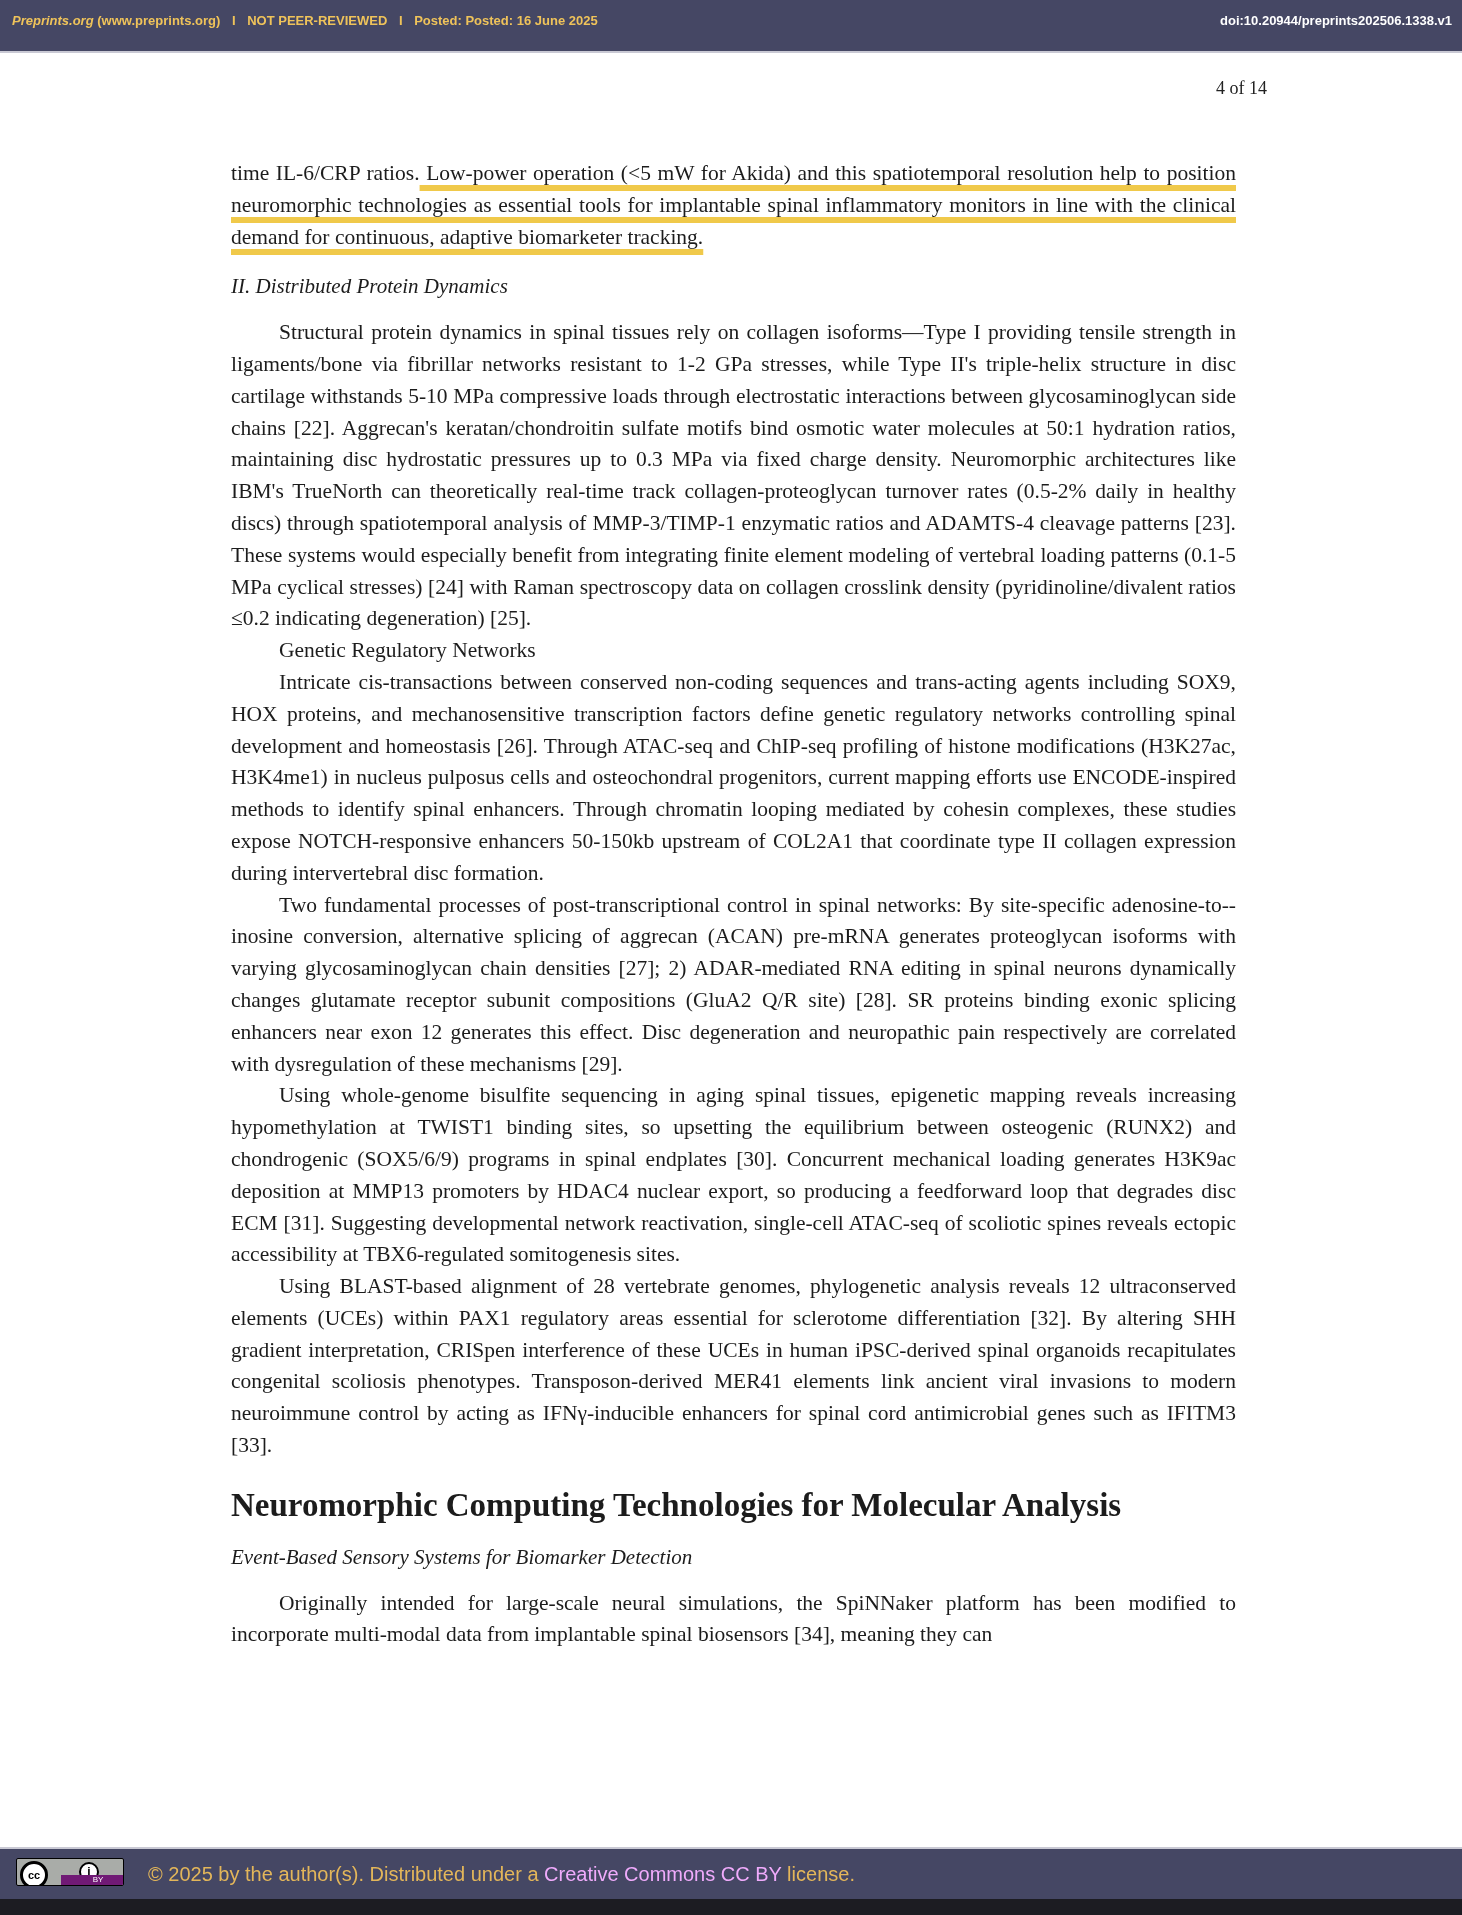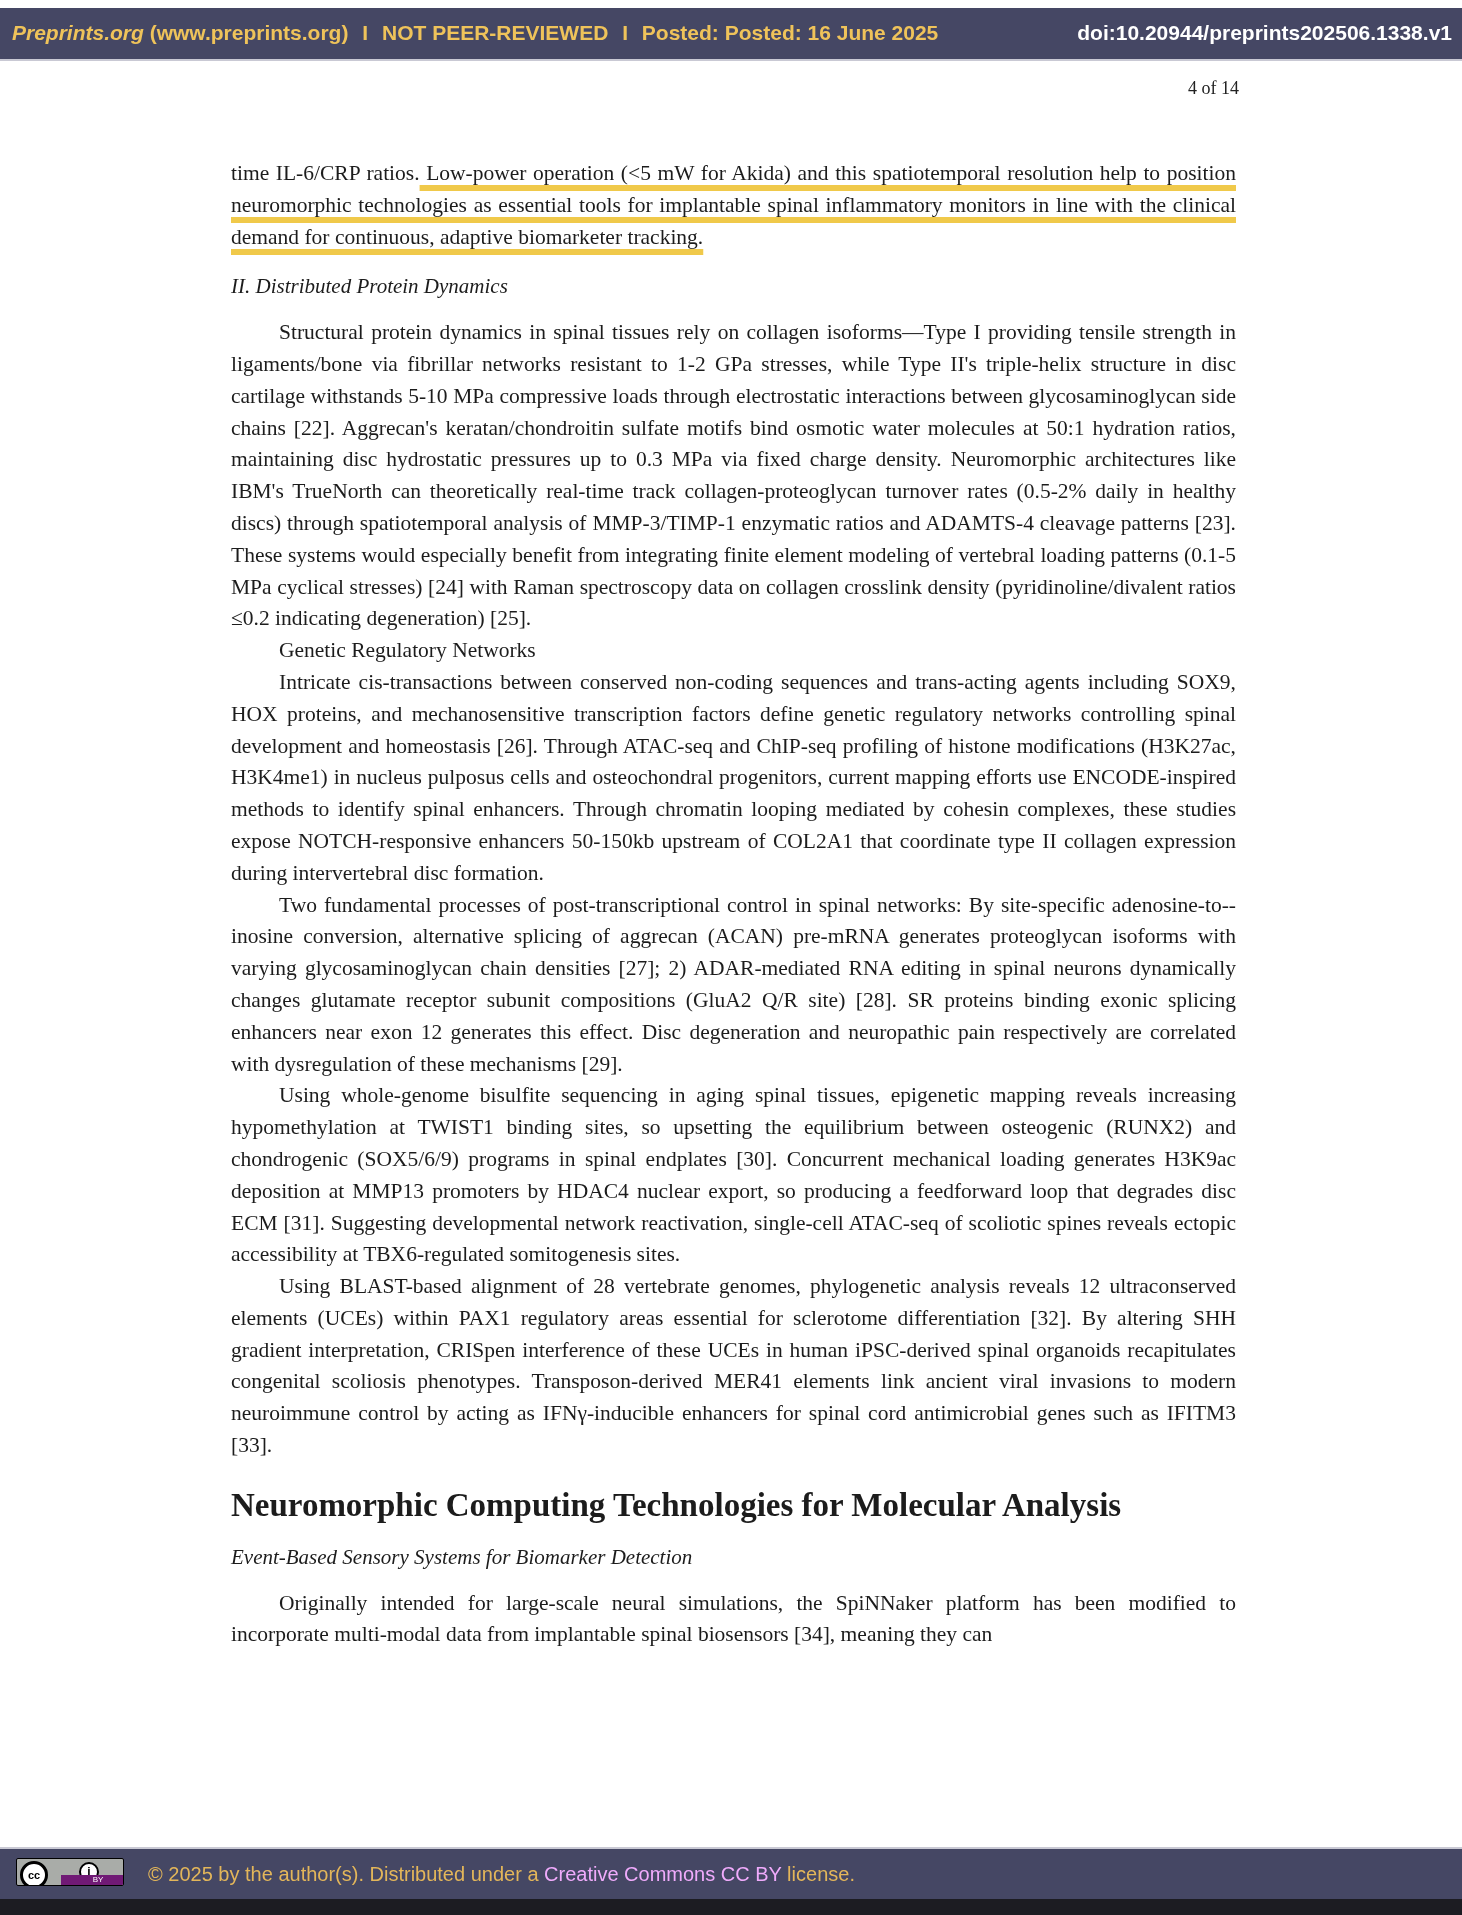--- a/index.html
+++ b/index.html
@@ -1,34 +1,34 @@
 <!DOCTYPE html>
 <html><head>
   <meta charset="utf-8">
   <style>
     html, body { margin: 0; padding: 0; }
     body {
       width: 1462px; height: 1915px; position: relative; overflow: hidden;
       background: #ffffff; font-family: "Liberation Serif", serif; color: #1c1c1c;
     }
     .topbar {
-      position: absolute; left: 0; top: 8px; width: 1462px; height: 53px;
+      position: absolute; left: 0; top: 0; width: 1462px; height: 53px;
       background: #454764; border-bottom: 2px solid #c9c9d4; box-sizing: border-box;
-      font-family: "Liberation Sans", sans-serif; font-weight: bold; font-size: 21px;
+      font-family: "Liberation Sans", sans-serif; font-weight: bold; font-size: 13px;
       color: #efc35a;
     }
     .topbar .left { position: absolute; left: 12px; top: 13px; white-space: nowrap; }
     .topbar .left .brand { font-style: italic; }
     .topbar .left .sep { margin: 0 8px; }
     .topbar .doi {
       position: absolute; right: 10px; top: 13px; color: #ffffff; 
       text-underline-offset: 3px;
     }
     .pagenum {
-      position: absolute; left: 1188px; top: 78px; font-size: 18px; color: #222; text-align: right;
+      position: absolute; left: 1216px; top: 78px; font-size: 18px; color: #222; text-align: right;
     }
     .content {
       position: absolute; left: 231px; top: 158px; width: 1005px;
       font-size: 21.5px; line-height: 31.8px;
     }
     .content p { margin: 0; text-align: justify; }
     .indent { text-indent: 48px; }
     .hl {
       text-decoration: underline; text-decoration-color: #f0c94a;
       text-decoration-thickness: 6px; text-underline-offset: 5px;

